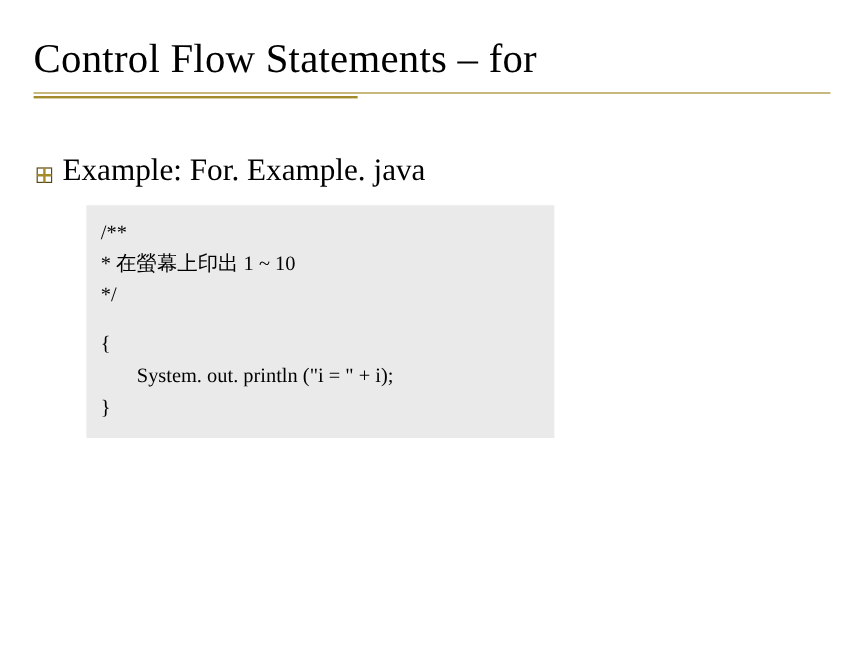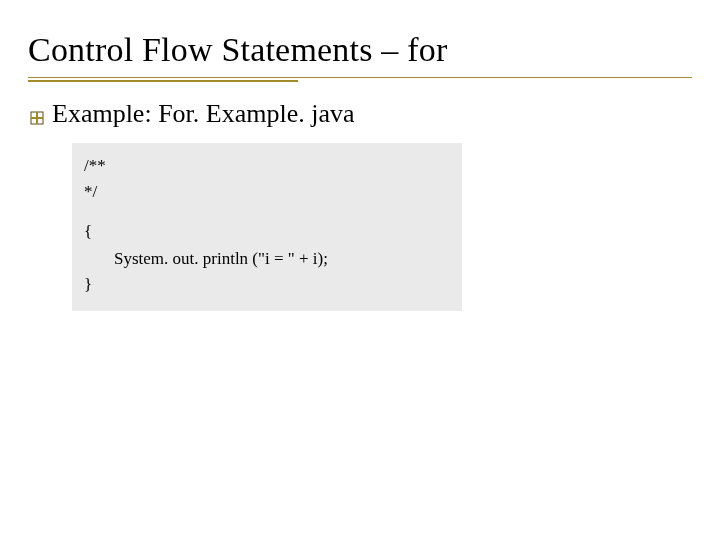--- a/index.html
+++ b/index.html
@@ -52,20 +52,21 @@
   .bullet-icon {
     width: 14px;
     height: 14px;
     position: relative;
     top: 3px;
     flex: 0 0 auto;
   }
   .bullet-icon svg { display: block; }
   .bullet-text {
     font-size: 26px;
+    margin-top: 28px;
   }
   .codebox {
     margin: 14px 0 0 44px;
     width: 390px;
     background: #eaeaea;
     padding: 10px 12px 12px 12px;
     box-sizing: border-box;
     font-family: "Times New Roman", Times, serif;
     font-size: 17px;
     line-height: 1.55;
@@ -91,20 +92,21 @@
         <rect x="1" y="1" width="12" height="12" fill="none" stroke="#5b4a12" stroke-width="1"></rect>
         <line x1="7" y1="1" x2="7" y2="13" stroke="#a38a2a" stroke-width="2"></line>
         <line x1="1" y1="7" x2="13" y2="7" stroke="#a38a2a" stroke-width="2"></line>
       </svg>
     </span>
     <span class="bullet-text">Example: For. Example. java</span>
   </div>
 
   <div class="codebox">
     <div>/**</div>
+    <div> *  在螢幕上印出 1 ~ 10</div>
     <div> */</div>
     <div class="gap"></div>
     <div>{</div>
     <div class="indent1">System. out. println ("i = " + i);</div>
     <div>}</div>
   </div>
 
 </div>
 
 </body></html>

